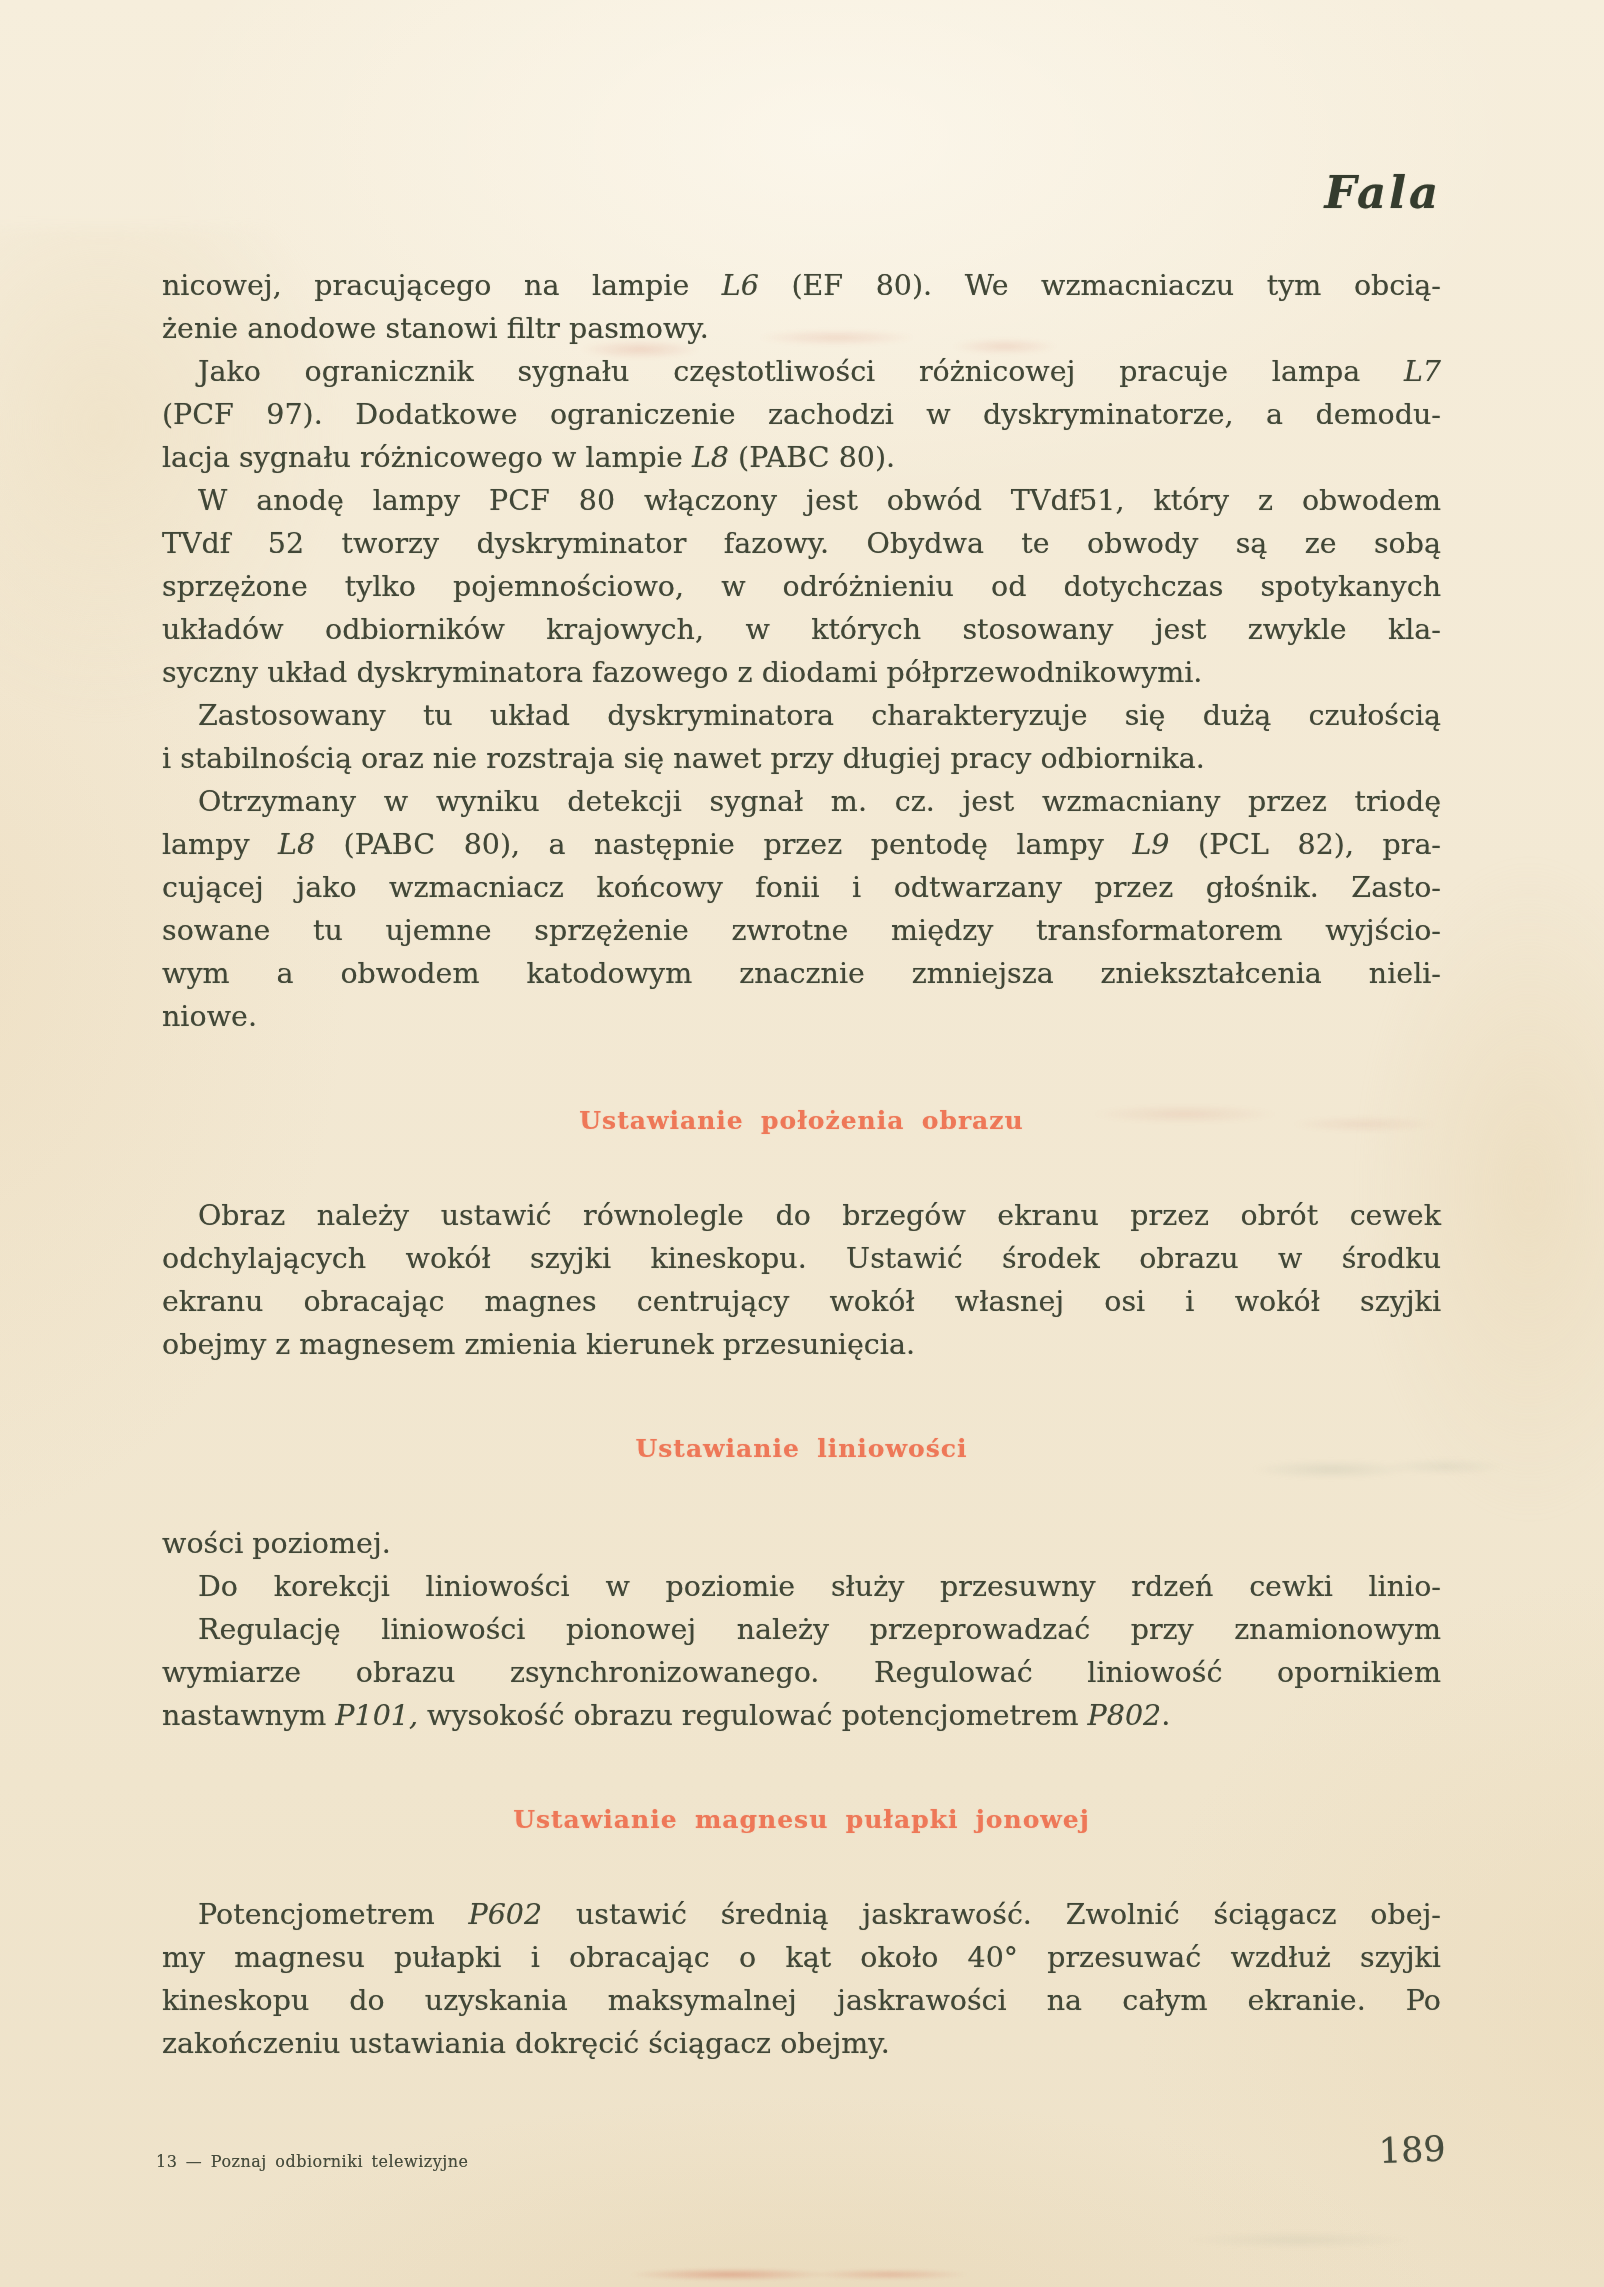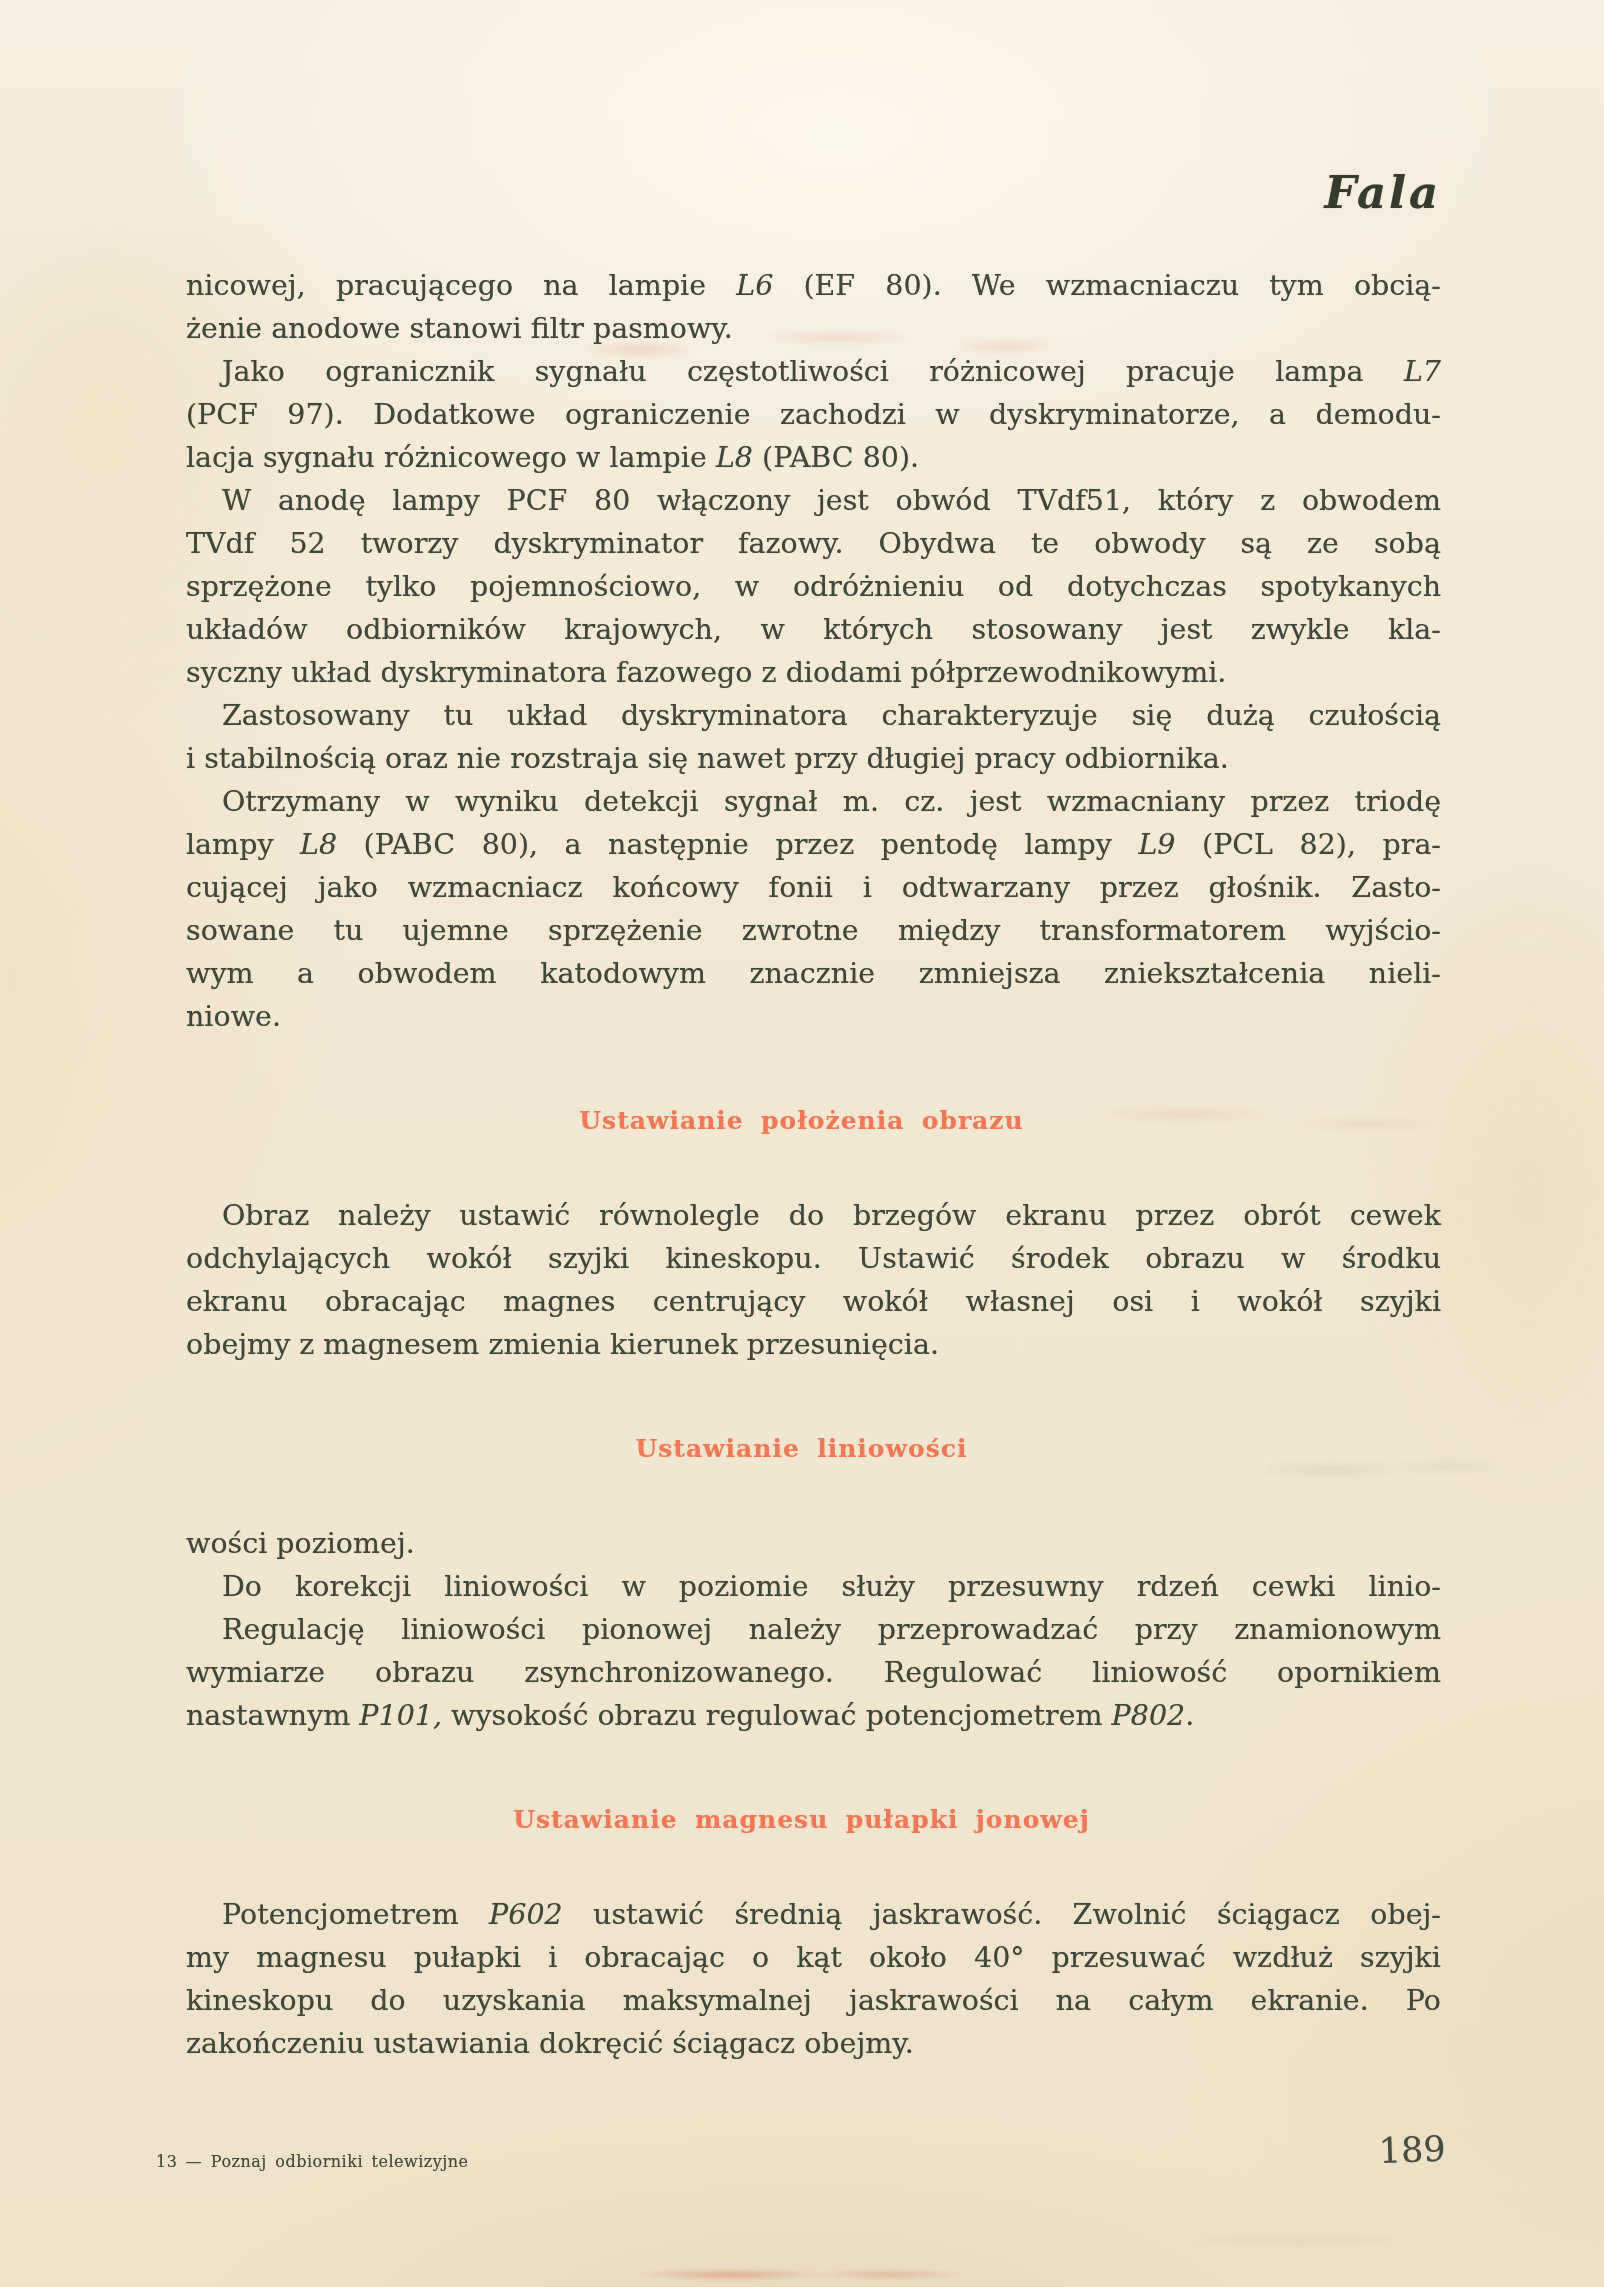--- a/index.html
+++ b/index.html
@@ -90,21 +90,20 @@
     width: 1279px;
     font-size: 28.5px;
     line-height: 43px;
     text-shadow: 0 0 0.7px rgba(62,68,52,0.55);
   }
   .para { margin: 0; }
   .line {
     text-align: justify;
     text-align-last: justify;
     white-space: normal;
-    margin-left: 24px;
   }
   .line.last { text-align-last: left; }
   .line.first-indent { padding-left: 36px; }
   .it { font-style: italic; }
 
   .heading {
     margin: 61px 0 51px 0;
     text-align: center;
     font-size: 25px;
     line-height: 44px;

